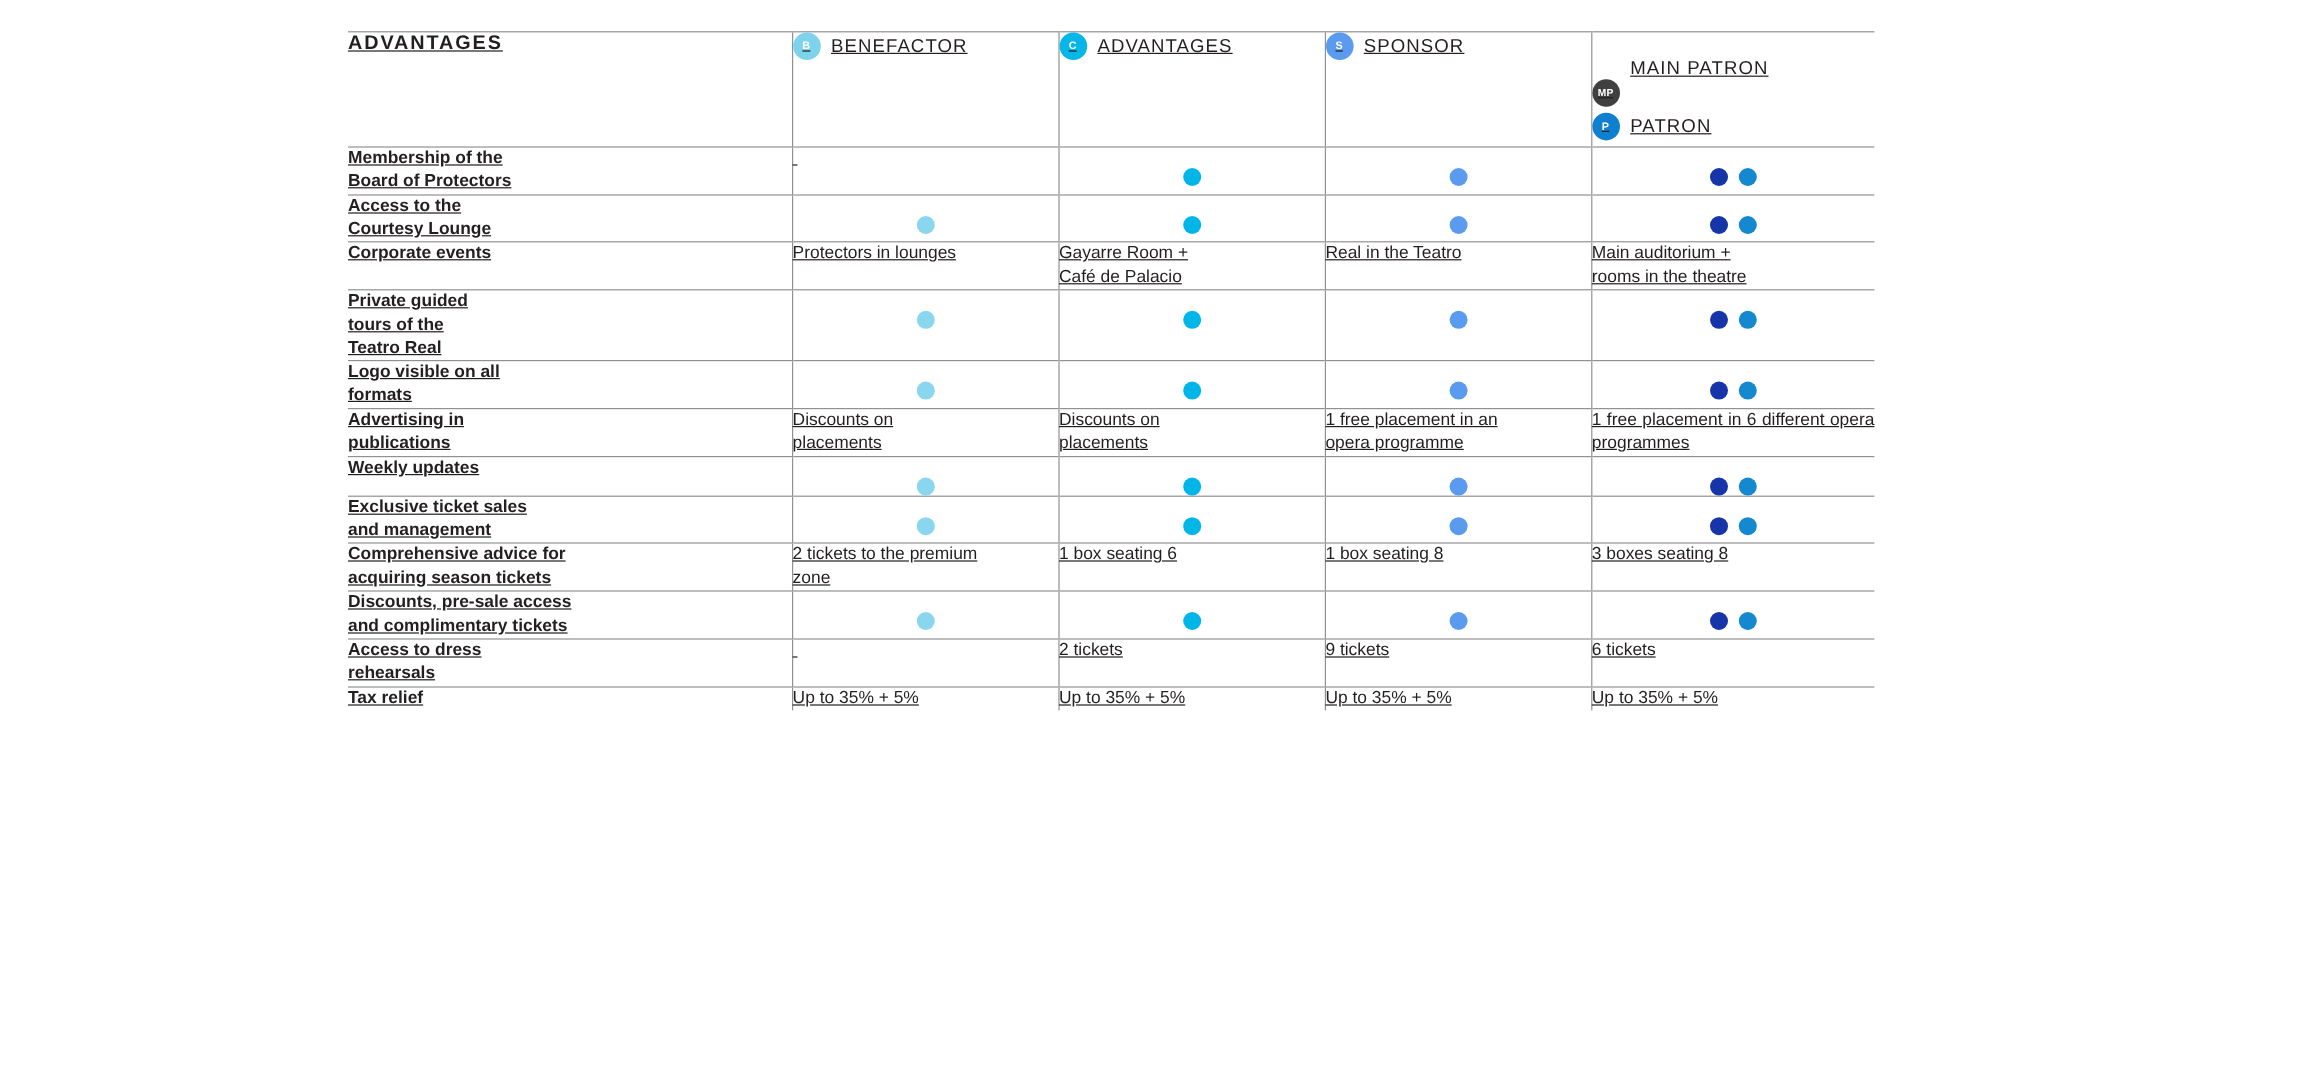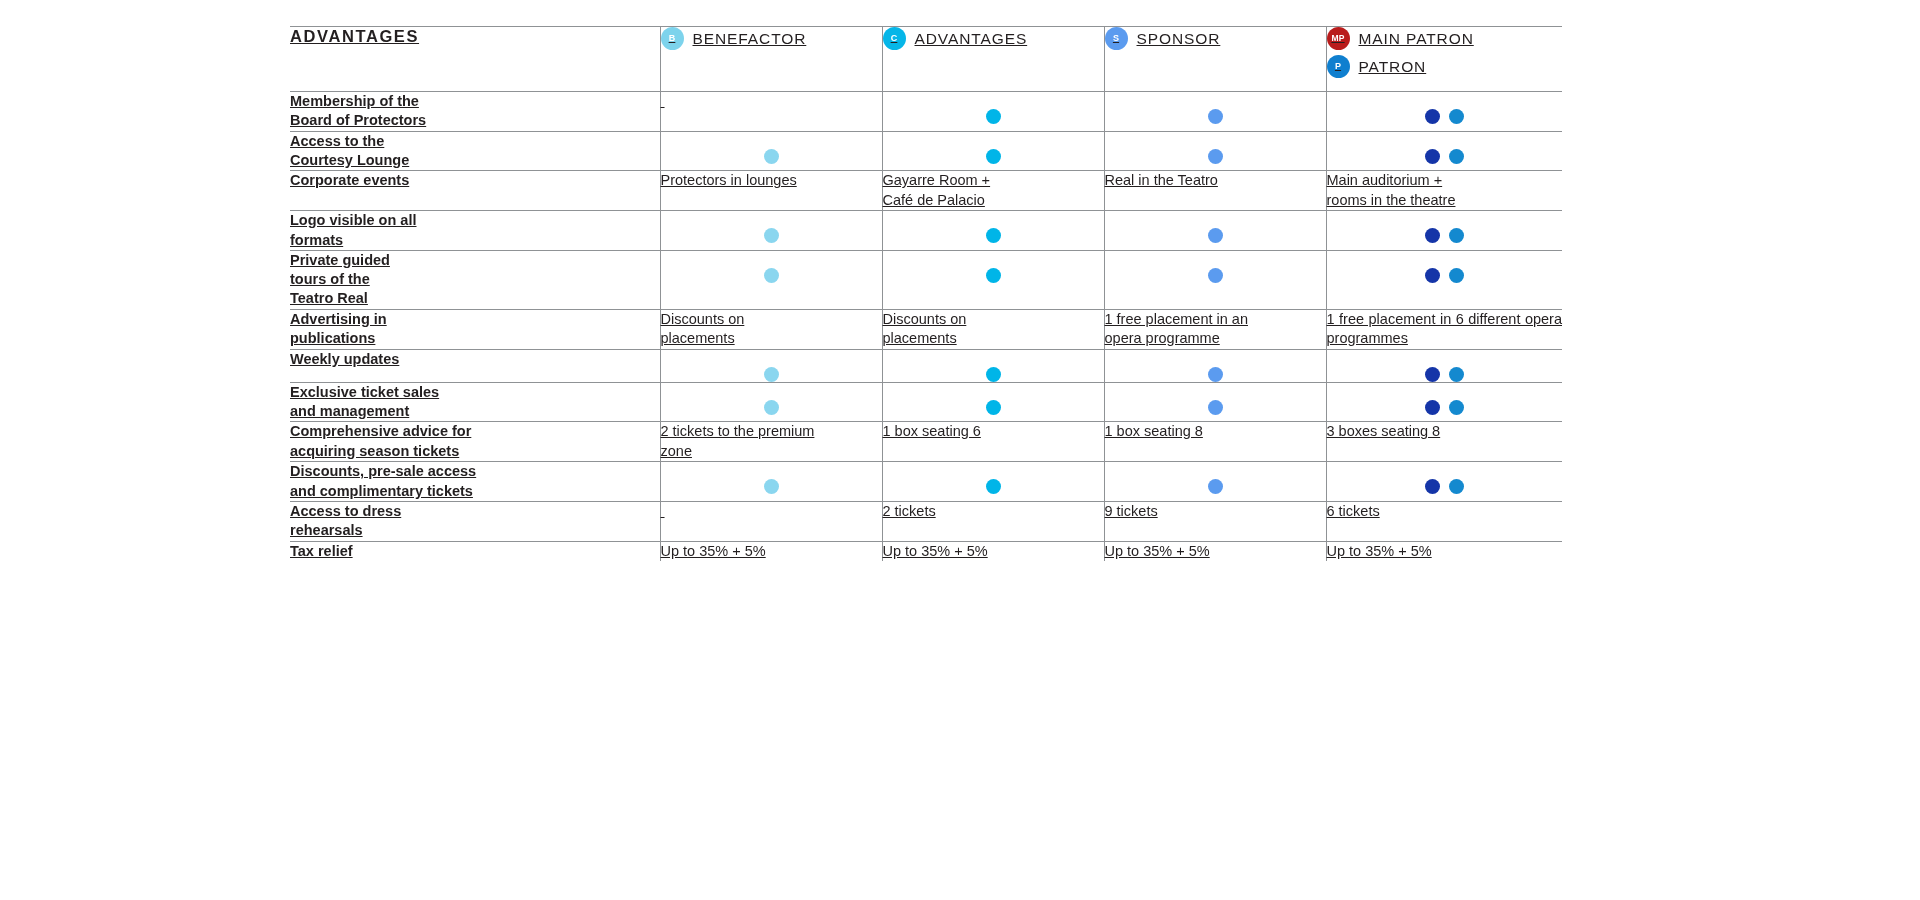--- a/index.html
+++ b/index.html
@@ -168,21 +168,21 @@
               </div>
             </td>
             <td class="tier-head">
               <div class="tier-line">
                 <span class="tier-badge" style="background: rgb(91, 155, 239);">S</span>
                 <span class="tier-name">SPONSOR</span>
               </div>
             </td>
             <td class="tier-head">
               <div class="tier-line">
-                <span class="tier-badge mp" style="background: #b91c1c;">MP</span>
+                <span class="tier-badge mp" style="background: #404040; margin-top: 39px;">MP</span>
                 <span class="tier-name">MAIN PATRON</span>
               </div>
               <div class="tier-line">
                 <span class="tier-badge" style="background: rgb(15, 127, 207);">P</span>
                 <span class="tier-name">PATRON</span>
               </div>
             </td>
           </tr>
           <tr>
             <td class="col-adv row-label">Membership of the<br>Board of Protectors</td>
@@ -229,45 +229,45 @@
             </td>
           </tr>
           <tr>
             <td class="col-adv row-label">Corporate events</td>
             <td class="cell">Protectors in lounges</td>
             <td class="cell">Gayarre Room +<br>Café de Palacio</td>
             <td class="cell">Real in the Teatro</td>
             <td class="cell">Main auditorium +<br>rooms in the theatre</td>
           </tr>
           <tr>
+            <td class="col-adv row-label">Private guided<br>tours of the<br>Teatro Real</td>
+            <td class="cell dots">
+              <div class="dot-group">
+                <span class="dot" style="background: rgb(138, 214, 239);"></span>
+              </div>
+            </td>
+            <td class="cell dots">
+              <div class="dot-group">
+                <span class="dot" style="background: rgb(0, 181, 232);"></span>
+              </div>
+            </td>
+            <td class="cell dots">
+              <div class="dot-group">
+                <span class="dot" style="background: rgb(91, 155, 239);"></span>
+              </div>
+            </td>
+            <td class="cell dots">
+              <div class="dot-group">
+                <span class="dot" style="background: rgb(21, 53, 168);"></span>
+                <span class="dot" style="background: rgb(20, 137, 207);"></span>
+              </div>
+            </td>
+          </tr>
+          <tr>
             <td class="col-adv row-label">Logo visible on all<br>formats</td>
-            <td class="cell dots">
-              <div class="dot-group">
-                <span class="dot" style="background: rgb(138, 214, 239);"></span>
-              </div>
-            </td>
-            <td class="cell dots">
-              <div class="dot-group">
-                <span class="dot" style="background: rgb(0, 181, 232);"></span>
-              </div>
-            </td>
-            <td class="cell dots">
-              <div class="dot-group">
-                <span class="dot" style="background: rgb(91, 155, 239);"></span>
-              </div>
-            </td>
-            <td class="cell dots">
-              <div class="dot-group">
-                <span class="dot" style="background: rgb(21, 53, 168);"></span>
-                <span class="dot" style="background: rgb(20, 137, 207);"></span>
-              </div>
-            </td>
-          </tr>
-          <tr>
-            <td class="col-adv row-label">Private guided<br>tours of the<br>Teatro Real</td>
             <td class="cell dots">
               <div class="dot-group">
                 <span class="dot" style="background: rgb(138, 214, 239);"></span>
               </div>
             </td>
             <td class="cell dots">
               <div class="dot-group">
                 <span class="dot" style="background: rgb(0, 181, 232);"></span>
               </div>
             </td>

